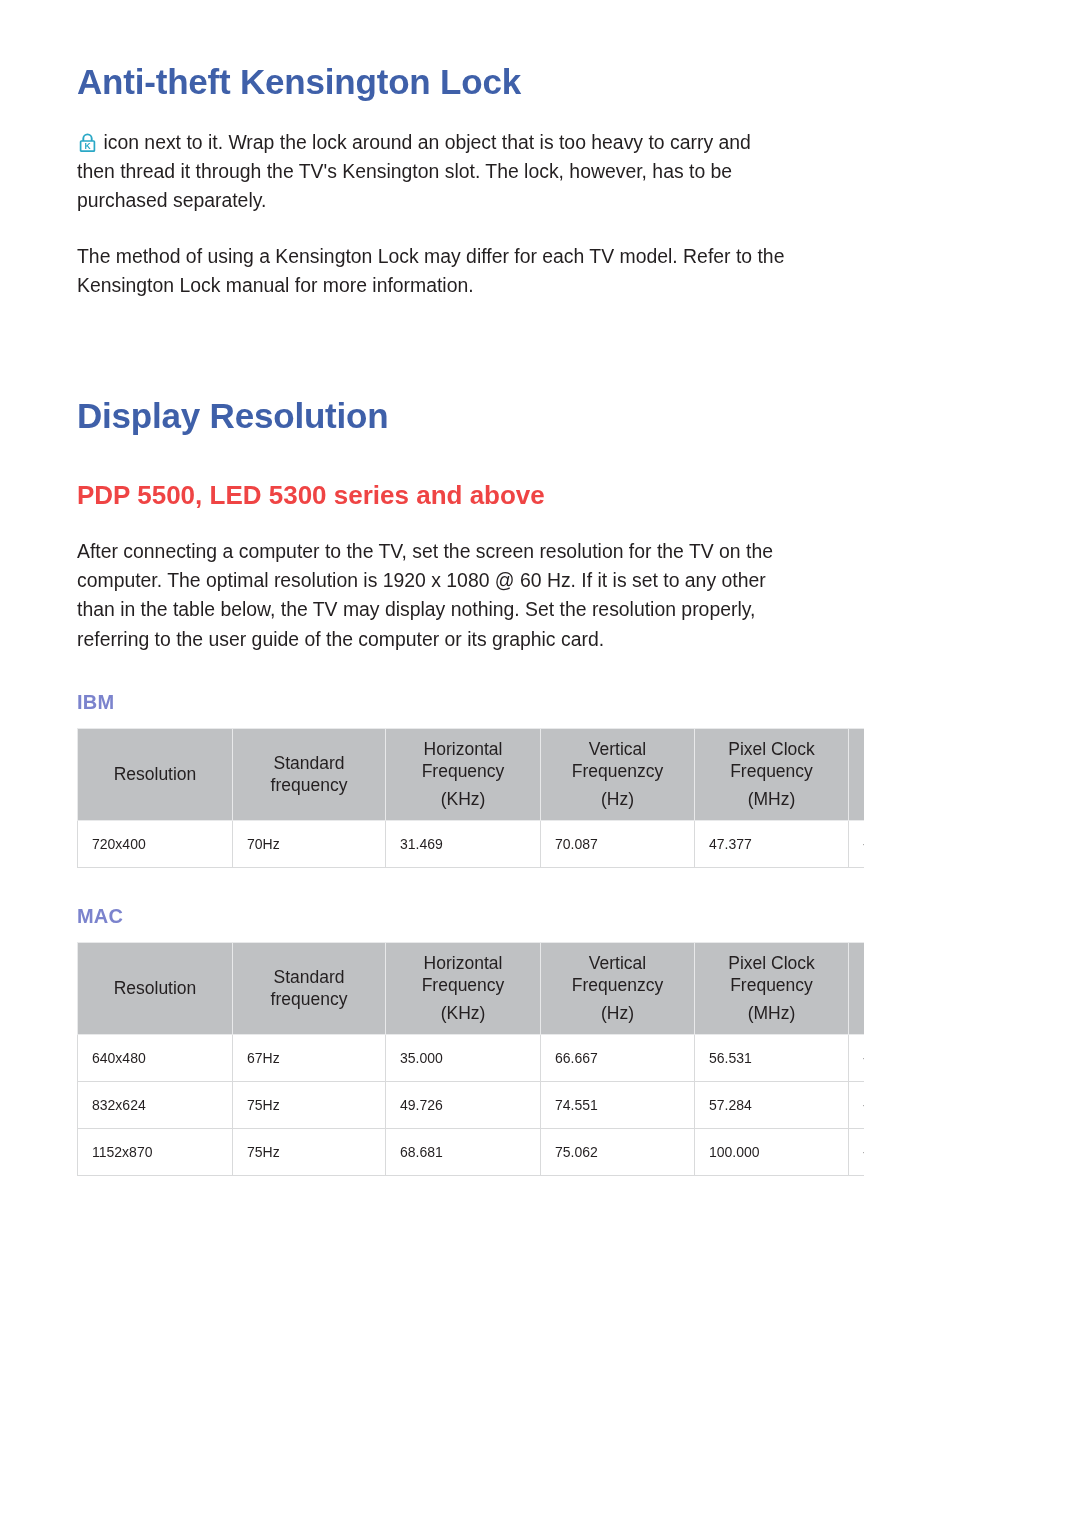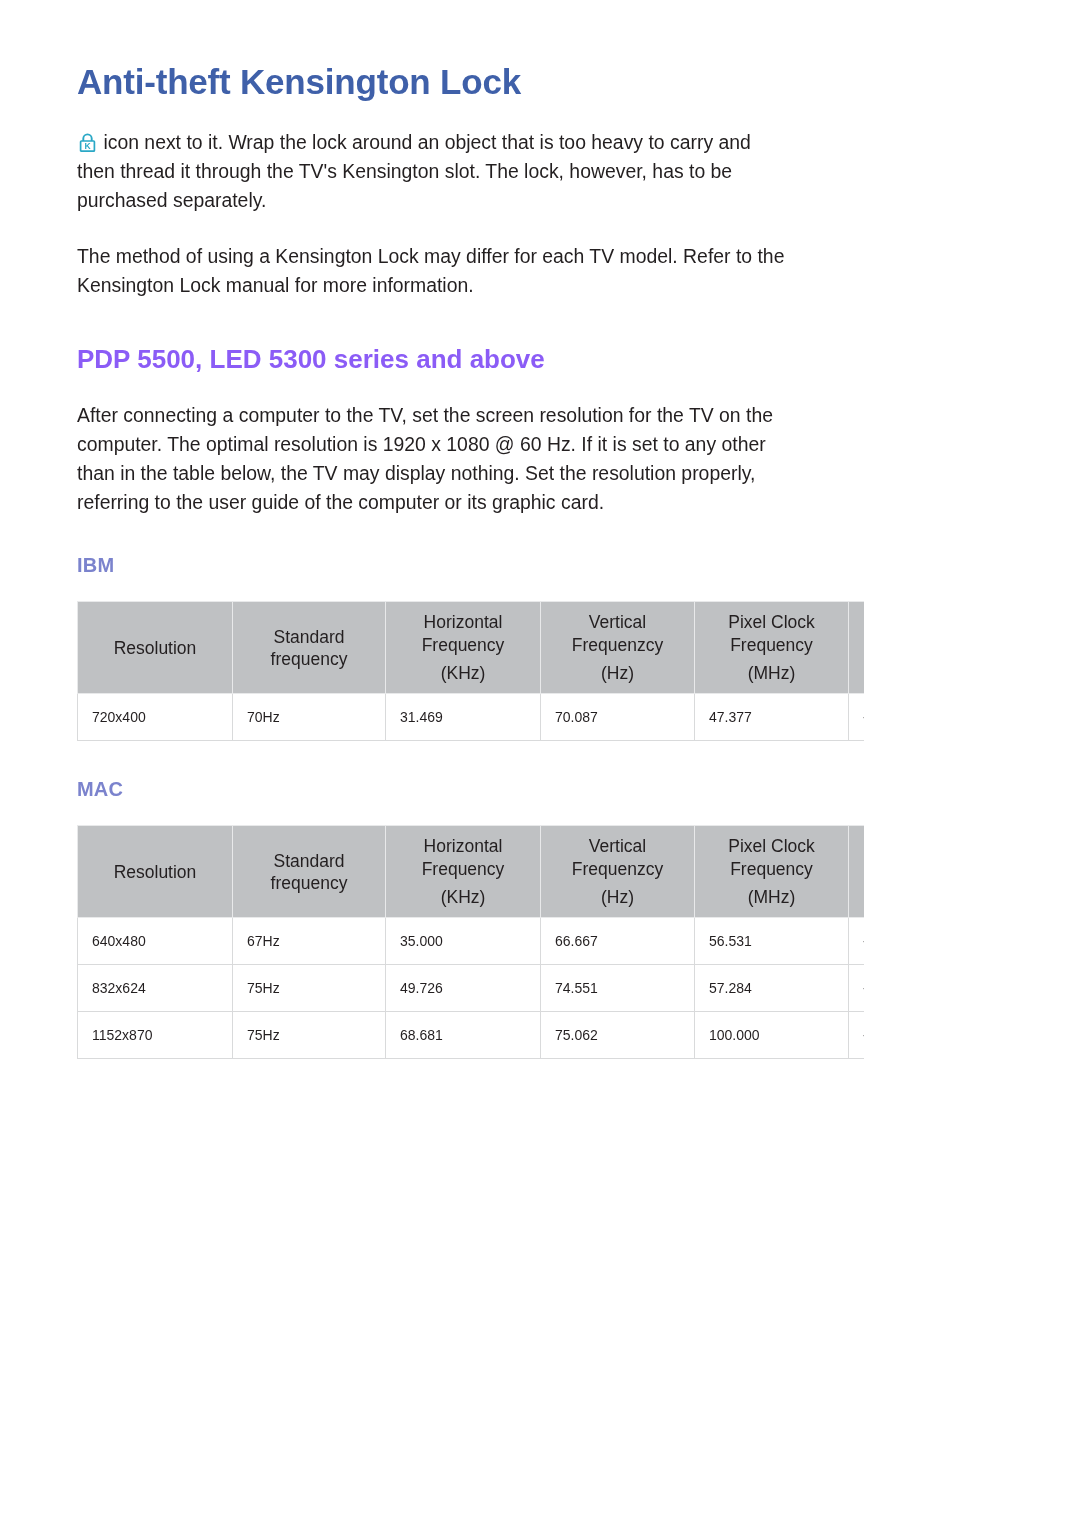--- a/index.html
+++ b/index.html
@@ -34,32 +34,32 @@
     margin: 0;
     padding-top: 62px;
   }
   h1.doc-h1.second {
     padding-top: 96px;
   }
   h2.doc-h2 {
     font-size: 26px;
     line-height: 1.2;
     font-weight: bold;
-    color: #8b5cf6;
+    color: #ef4444;
     margin: 0;
     padding-top: 44px;
   }
   h3.sect-label {
     font-size: 20px;
     line-height: 1.2;
     font-weight: bold;
     color: #7b83cd;
     margin: 0;
     padding-top: 36px;
-    padding-bottom: 24px;
+    padding-bottom: 14px;
     letter-spacing: 0.2px;
   }
 
   
   p.body {
     font-size: 19.4px;
     line-height: 1.50;
     color: #231f20;
     margin: 0;
     padding-top: 26px;
@@ -133,20 +133,21 @@
   <p class="body">
     <span class="lock-icon"><svg viewBox="0 0 17 19" width="17" height="19" xmlns="http://www.w3.org/2000/svg">
             <path d="M4.3 8.2 V5.6 a4.2 4.2 0 0 1 8.4 0 V8.2" fill="none" stroke="#2aa8c6" stroke-width="1.9"></path>
             <rect x="1.6" y="8.0" width="13.8" height="10.2" rx="0.8" fill="#ffffff" stroke="#2aa8c6" stroke-width="1.7"></rect>
             <text x="8.5" y="15.6" font-family="'Liberation Sans', sans-serif" font-size="8.6" font-weight="bold" fill="#2aa8c6" text-anchor="middle">K</text>
           </svg></span><span> icon next to it. Wrap the lock around an object that is too heavy to carry and then thread it through the TV's Kensington slot. The lock, however, has to be purchased separately.</span>
   </p>
 
   <p class="body">The method of using a Kensington Lock may differ for each TV model. Refer to the Kensington Lock manual for more information.</p>
 
+  <h1 class="doc-h1 second">Display Resolution</h1>
 
 
   <h2 class="doc-h2">PDP 5500, LED 5300 series and above</h2>
 
   <p class="body">After connecting a computer to the TV, set the screen resolution for the TV on the computer. The optimal resolution is 1920 x 1080 @ 60 Hz. If it is set to any other than in the table below, the TV may display nothing. Set the resolution properly, referring to the user guide of the computer or its graphic card.</p>
 
   <h3 class="sect-label">IBM</h3>
 
   <div class="table-wrap">
     <table class="res-table">

